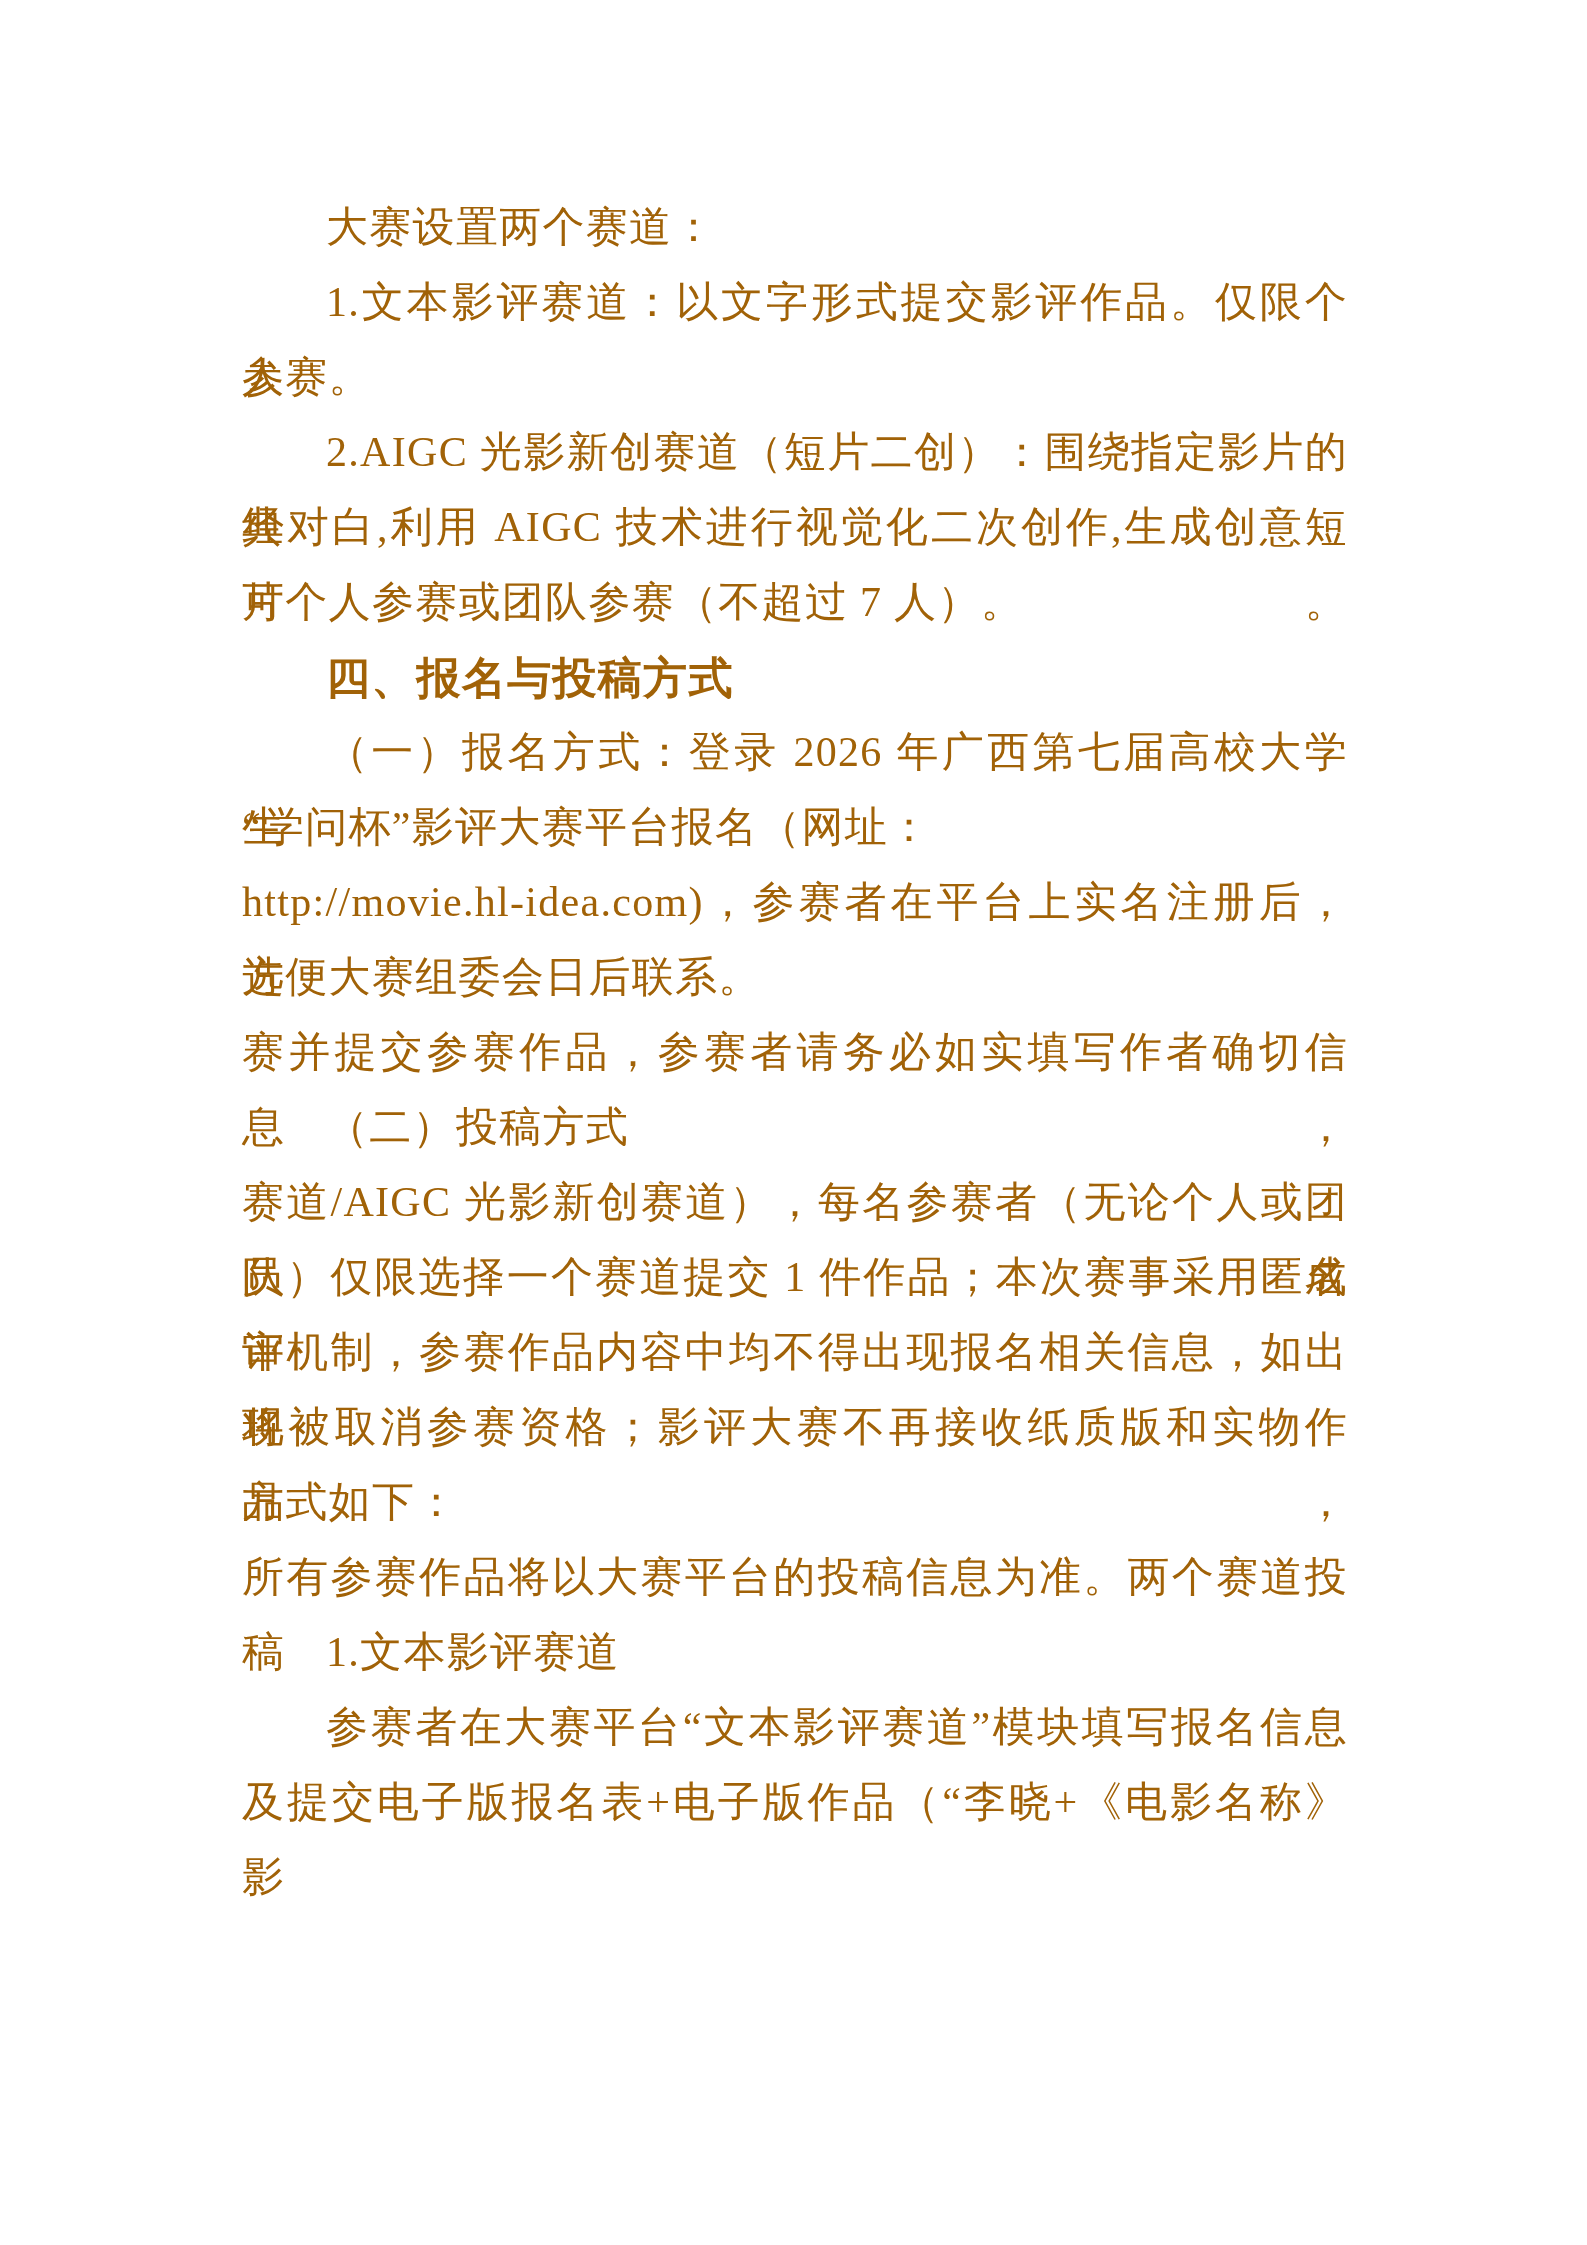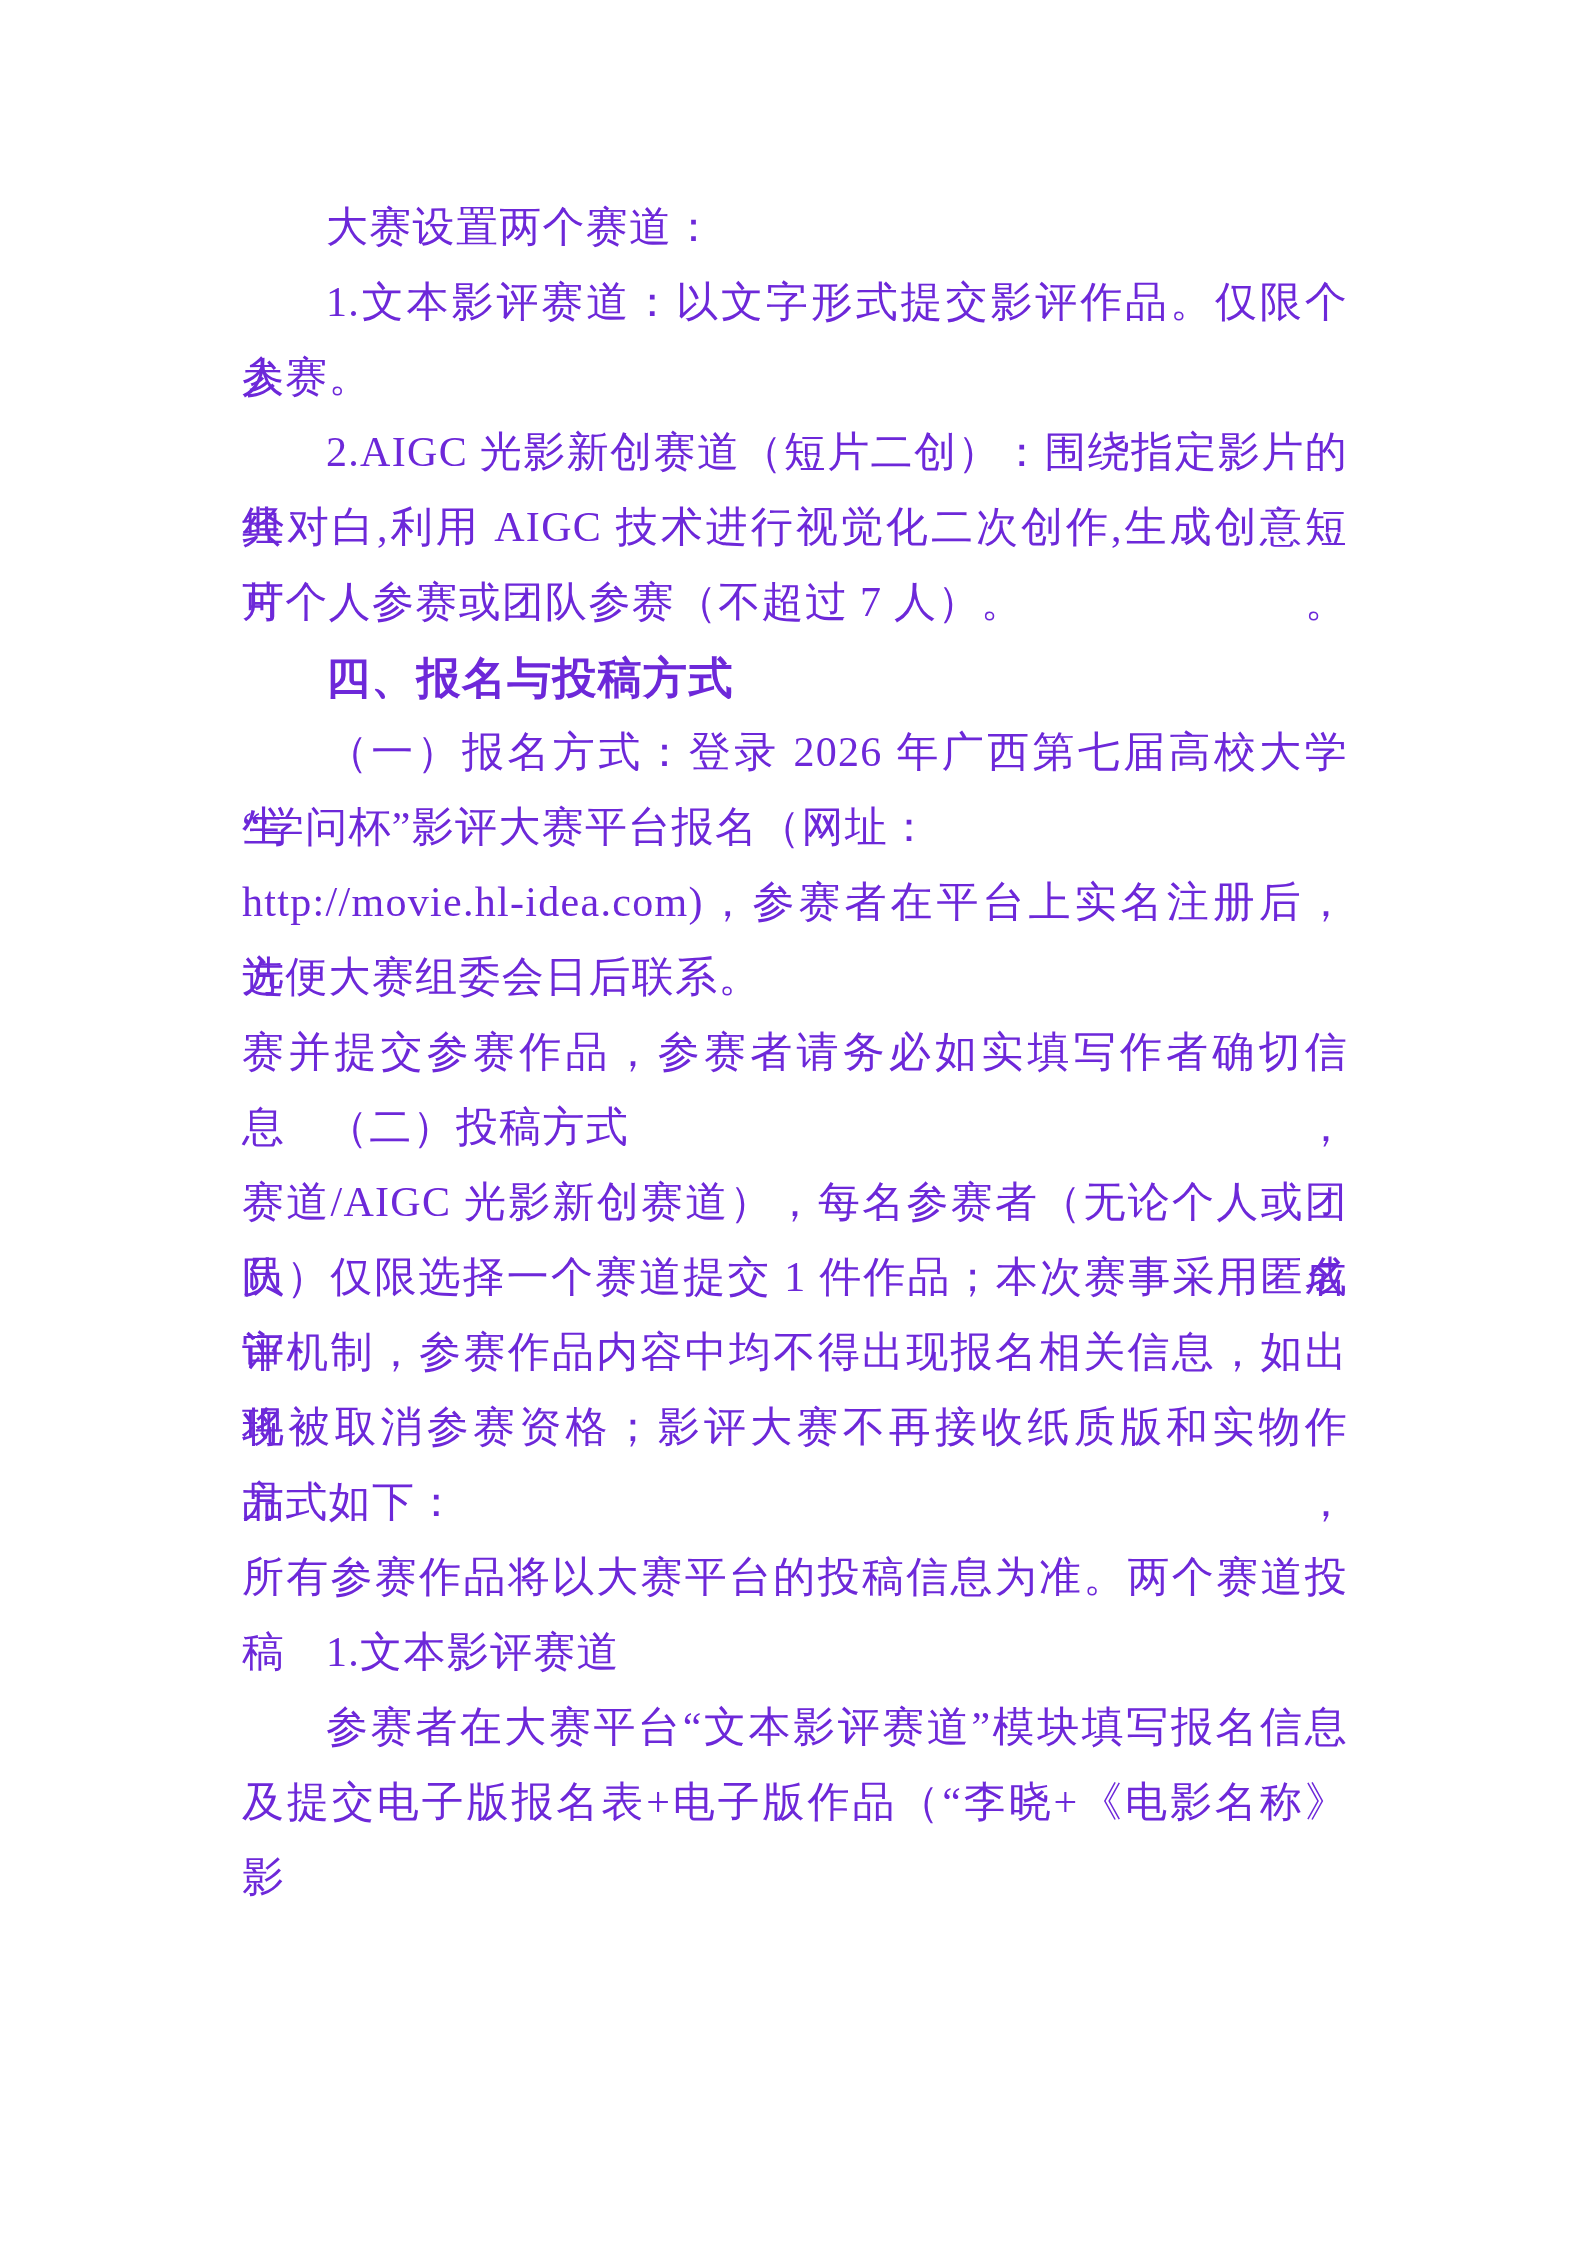--- a/index.html
+++ b/index.html
@@ -12,21 +12,21 @@
     width: 1587px;
     height: 2245px;
     background: #ffffff;
     overflow: hidden;
   }
   .content {
     position: absolute;
     left: 242px;
     top: 190px;
     width: 1106px;
-    color: #6d28d9;
+    color: #a16207;
     font-family: "Liberation Serif", "DejaVu Serif", serif;
     font-size: 42px;
     letter-spacing: 1.3px;
   }
   .line {
     height: 75px;
     line-height: 75px;
   }
   .line.indent { text-indent: 84px; }
   .line.just {

